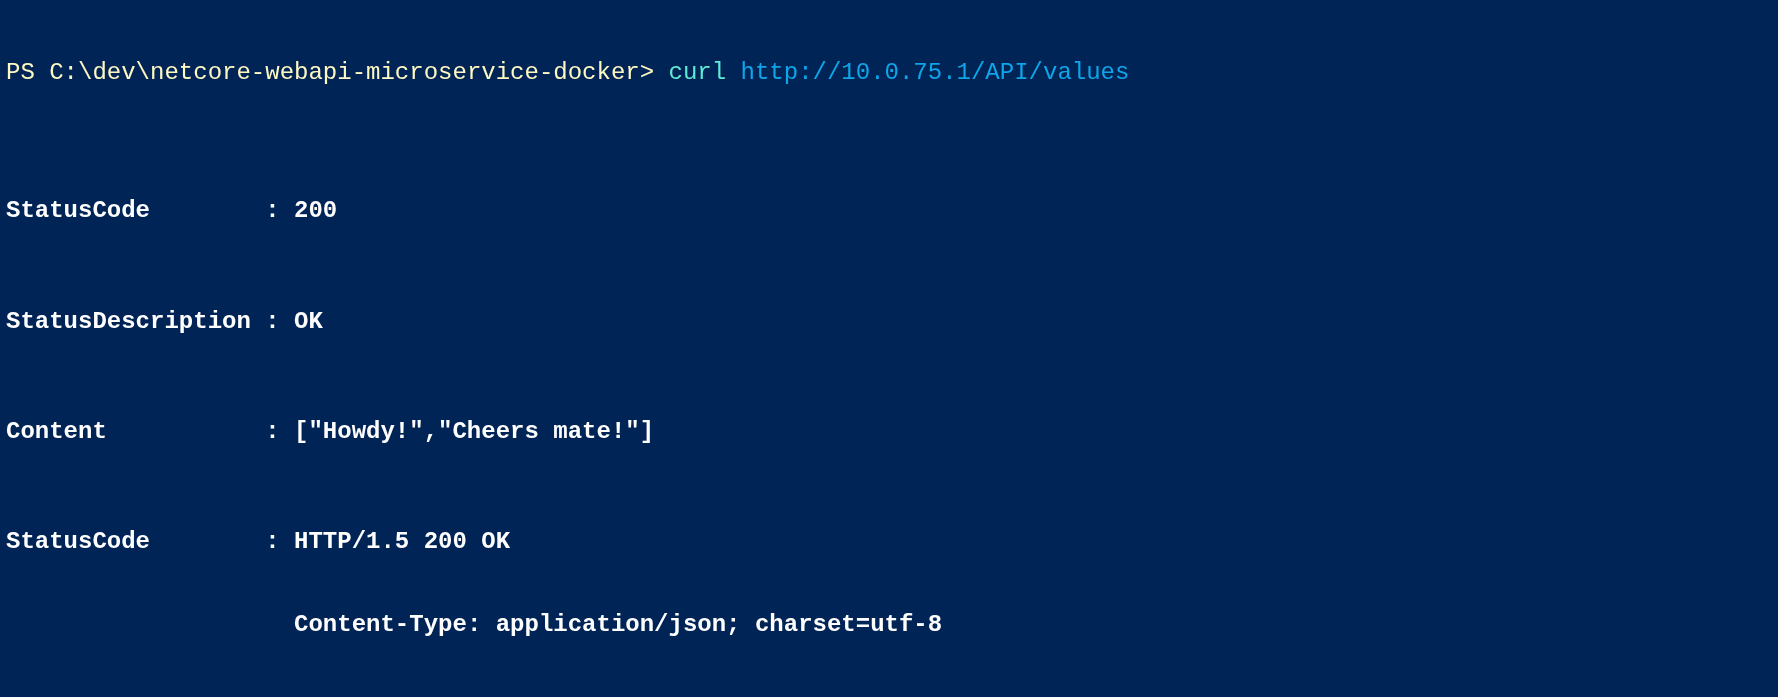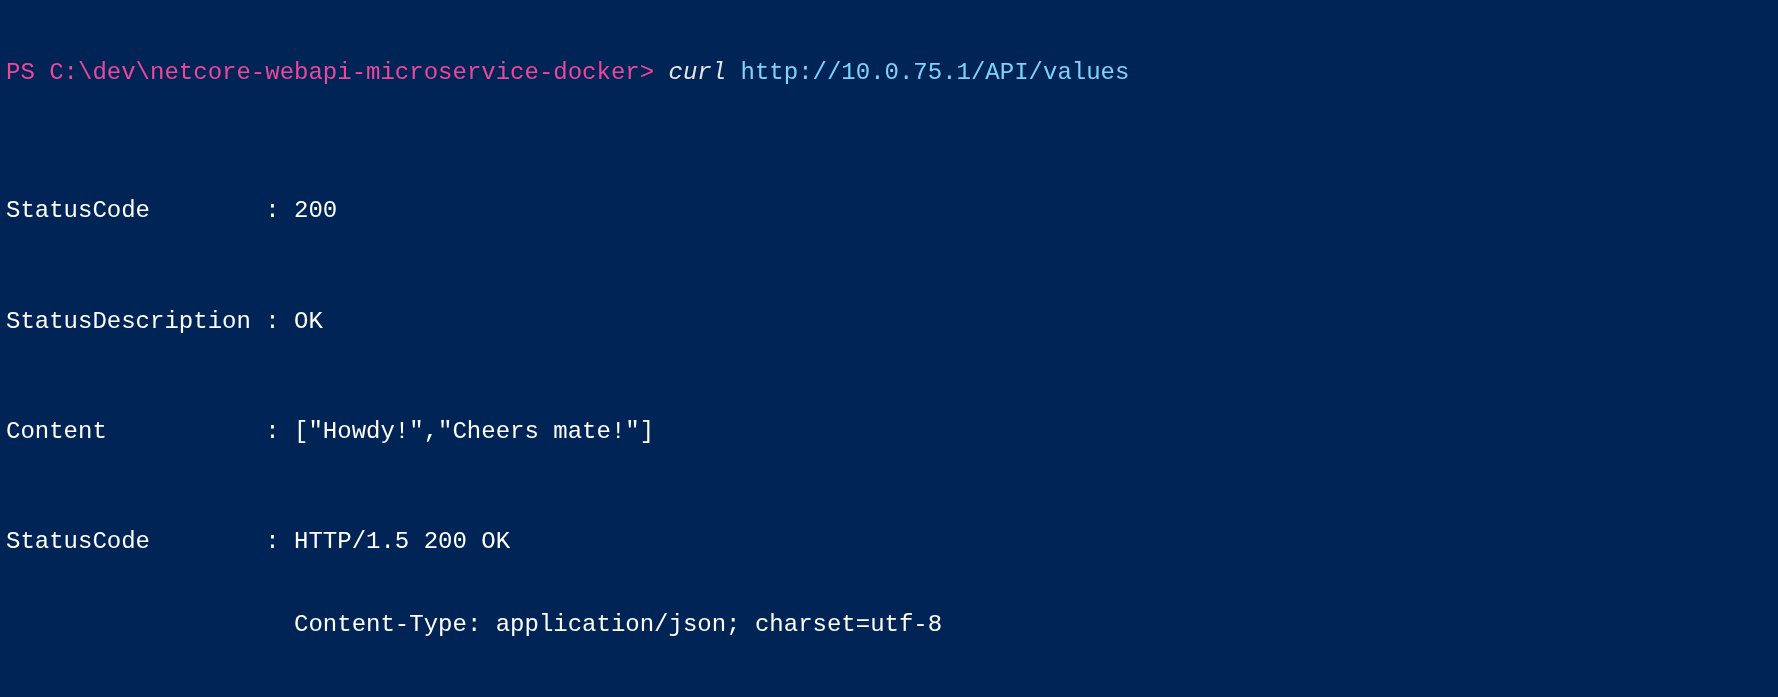--- a/index.html
+++ b/index.html
@@ -14,25 +14,26 @@
     height: 697px;
     overflow: hidden;
   }
   .terminal {
     padding: 4px 6px;
     white-space: pre;
   }
   .prompt-line {
     margin-bottom: 1.15em;
   }
-  .prompt { color: #ec4899; }
-  .cmd   { color: #e5e5e5; font-style: italic; }
-  .arg   { color: #7dd3fc; }
+  .prompt { color: #fef9c3; }
+  .cmd   { color: #5eead4; }
+  .arg   { color: #0ea5e9; }
   .row {
     display: block;
+    font-weight: bold;
   }
   .label {
     display: inline-block;
     width: 18ch;
   }
   .colon {
     display: inline-block;
     width: 2ch;
   }
   .value {

